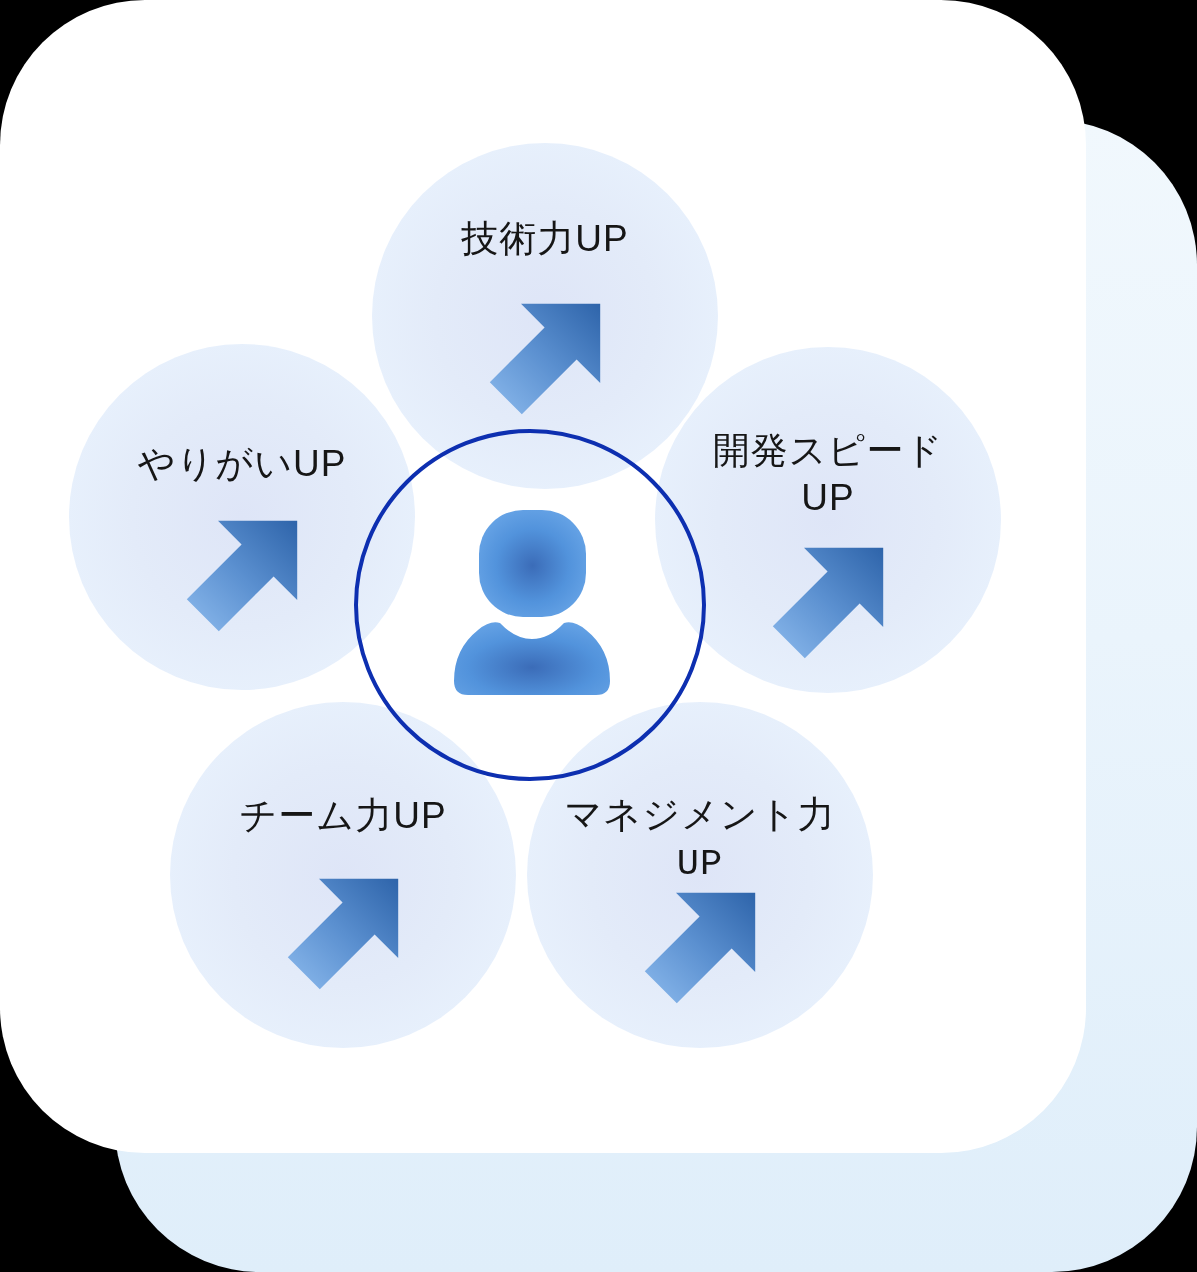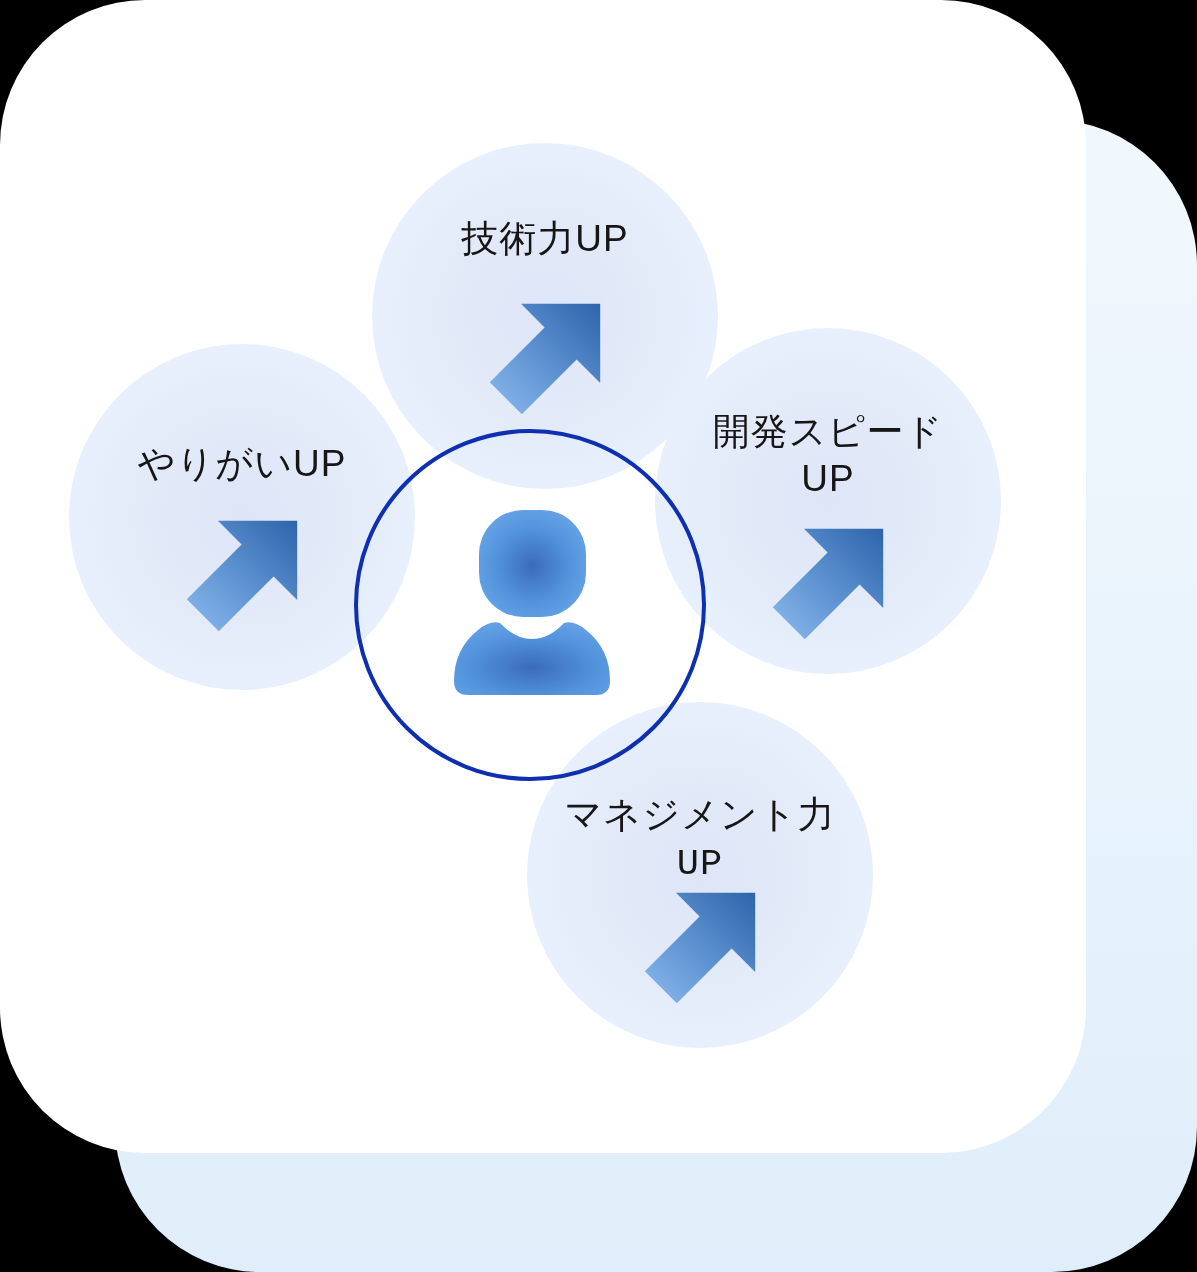--- a/index.html
+++ b/index.html
@@ -11,21 +11,21 @@
        background:linear-gradient(180deg,#f1f8fd 0%,#eaf4fc 45%,#dfeefa 100%);
        z-index:0;}
   .front-card{position:absolute;left:0;top:0;width:1086px;height:1153px;
        border-radius:145px;background:#ffffff;z-index:1;}
   .bubble{position:absolute;width:346px;height:346px;border-radius:50%;z-index:2;
        background:radial-gradient(circle,
           #dee5f7 0%, #e3ebf9 45%, #e7f0fc 72%,
           rgba(233,243,253,0.75) 88%, rgba(235,245,253,0) 100%);}
   .c-top {left:372px;top:143px;}
   .c-left{left:69px; top:344px;}
-  .c-right{left:655px;top:328px;}
+  .c-right{left:655px;top:347px;}
   .c-bl  {left:170px;top:702px;}
   .c-br  {left:527px;top:702px;font-family:Liberation Mono, monospace;}
   .bubble-label{position:absolute;left:0;right:0;top:86px;text-align:center;
        font-size:37px;line-height:47px;color:#161616;letter-spacing:1px;}
   .c-top  .bubble-label{top:72px;}
   .c-left .bubble-label{top:96px;}
   .c-right .bubble-label{top:80px;}
   .c-bl   .bubble-label{top:90px;}
   .c-br   .bubble-label{top:92px;}
   .label-line{display:block;}
@@ -92,20 +92,29 @@
   <div class="bubble c-right">
     <div class="bubble-label">
       <div class="label-line">開発スピード</div>
       <div class="label-line">UP</div>
     </div>
     <svg class="bubble-arrow" viewBox="2 14 84 84">
       <polygon points="26,14.6 85.4,14.6 85.4,74 67.7,56.3 26.6,97.4 2.6,73.4 43.7,32.3" fill="url(#agrad)"></polygon>
     </svg>
   </div>
 
+  <div class="bubble c-bl">
+    <div class="bubble-label">
+      <div class="label-line">チーム力UP</div>
+      <div class="label-line"></div>
+    </div>
+    <svg class="bubble-arrow" viewBox="2 14 84 84">
+      <polygon points="26,14.6 85.4,14.6 85.4,74 67.7,56.3 26.6,97.4 2.6,73.4 43.7,32.3" fill="url(#agrad)"></polygon>
+    </svg>
+  </div>
 
   <div class="bubble c-br">
     <div class="bubble-label">
       <div class="label-line">マネジメント力</div>
       <div class="label-line">UP</div>
     </div>
     <svg class="bubble-arrow" viewBox="2 14 84 84">
       <polygon points="26,14.6 85.4,14.6 85.4,74 67.7,56.3 26.6,97.4 2.6,73.4 43.7,32.3" fill="url(#agrad)"></polygon>
     </svg>
   </div>

